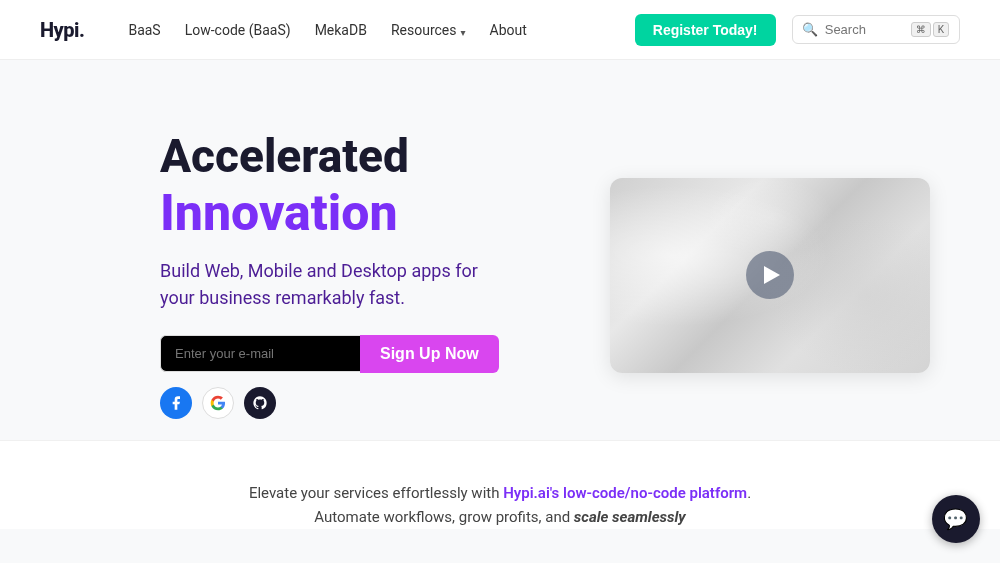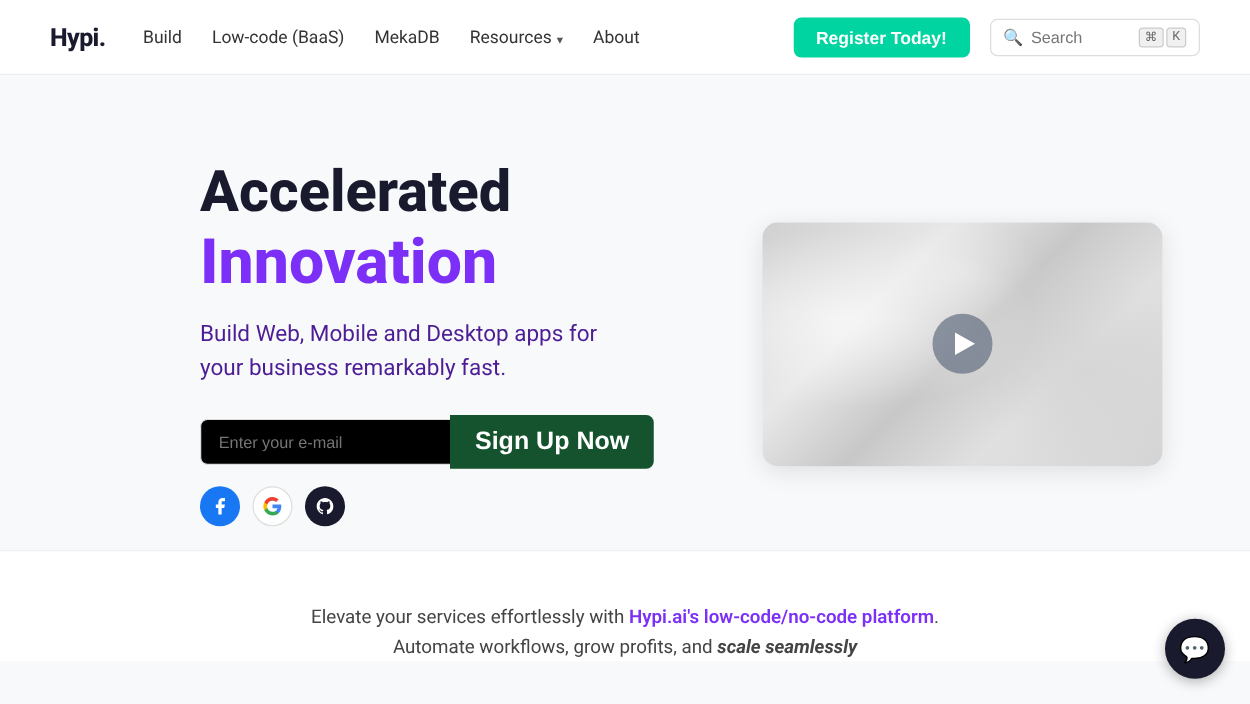--- a/index.html
+++ b/index.html
@@ -20,21 +20,21 @@
       padding: 0 40px;
       height: 60px;
       background: #fff;
       border-bottom: 1px solid #eee;
       position: relative;
       z-index: 10;
     }
     .nav-left {
       display: flex;
       align-items: center;
-      gap: 30px;
+      gap: 44px;
     }
     .logo {
       font-size: 20px;
       font-weight: 800;
       color: #1a1a2e;
       letter-spacing: -0.5px;
     }
     .nav-links {
       display: flex;
       align-items: center;
@@ -142,26 +142,26 @@
       border-right: none;
       border-radius: 6px 0 0 6px;
       padding: 10px 14px;
       font-size: 13px;
       color: #999;
       outline: none;
       width: 200px;
       background: #000000;
     }
     .signup-btn {
-      background: #14532d;
+      background: #d946ef;
       color: #fff;
       border: none;
       border-radius: 0 6px 6px 0;
       padding: 10px 20px;
-      font-size: 20px;
+      font-size: 16px;
       font-weight: 600;
       cursor: pointer;
       white-space: nowrap;
     }
     .or-register {
       font-size: 12px;
       color: #999;
       margin-bottom: 10px;
     }
     .social-icons {
@@ -282,21 +282,21 @@
       color: #555;
     }
   </style>
 </head>
 <body>
 
 <nav class="navbar">
   <div class="nav-left">
     <div class="logo">Hypi.</div>
     <div class="nav-links">
-      <a class="nav-link">Build</a>
+      <a class="nav-link">BaaS</a>
       <a class="nav-link">Low-code (BaaS)</a>
       <a class="nav-link">MekaDB</a>
       <a class="nav-link resources">
         <span>Resources</span>
         <span class="chevron">▾</span>
       </a>
       <a class="nav-link">About</a>
     </div>
   </div>
   <div class="nav-right">

